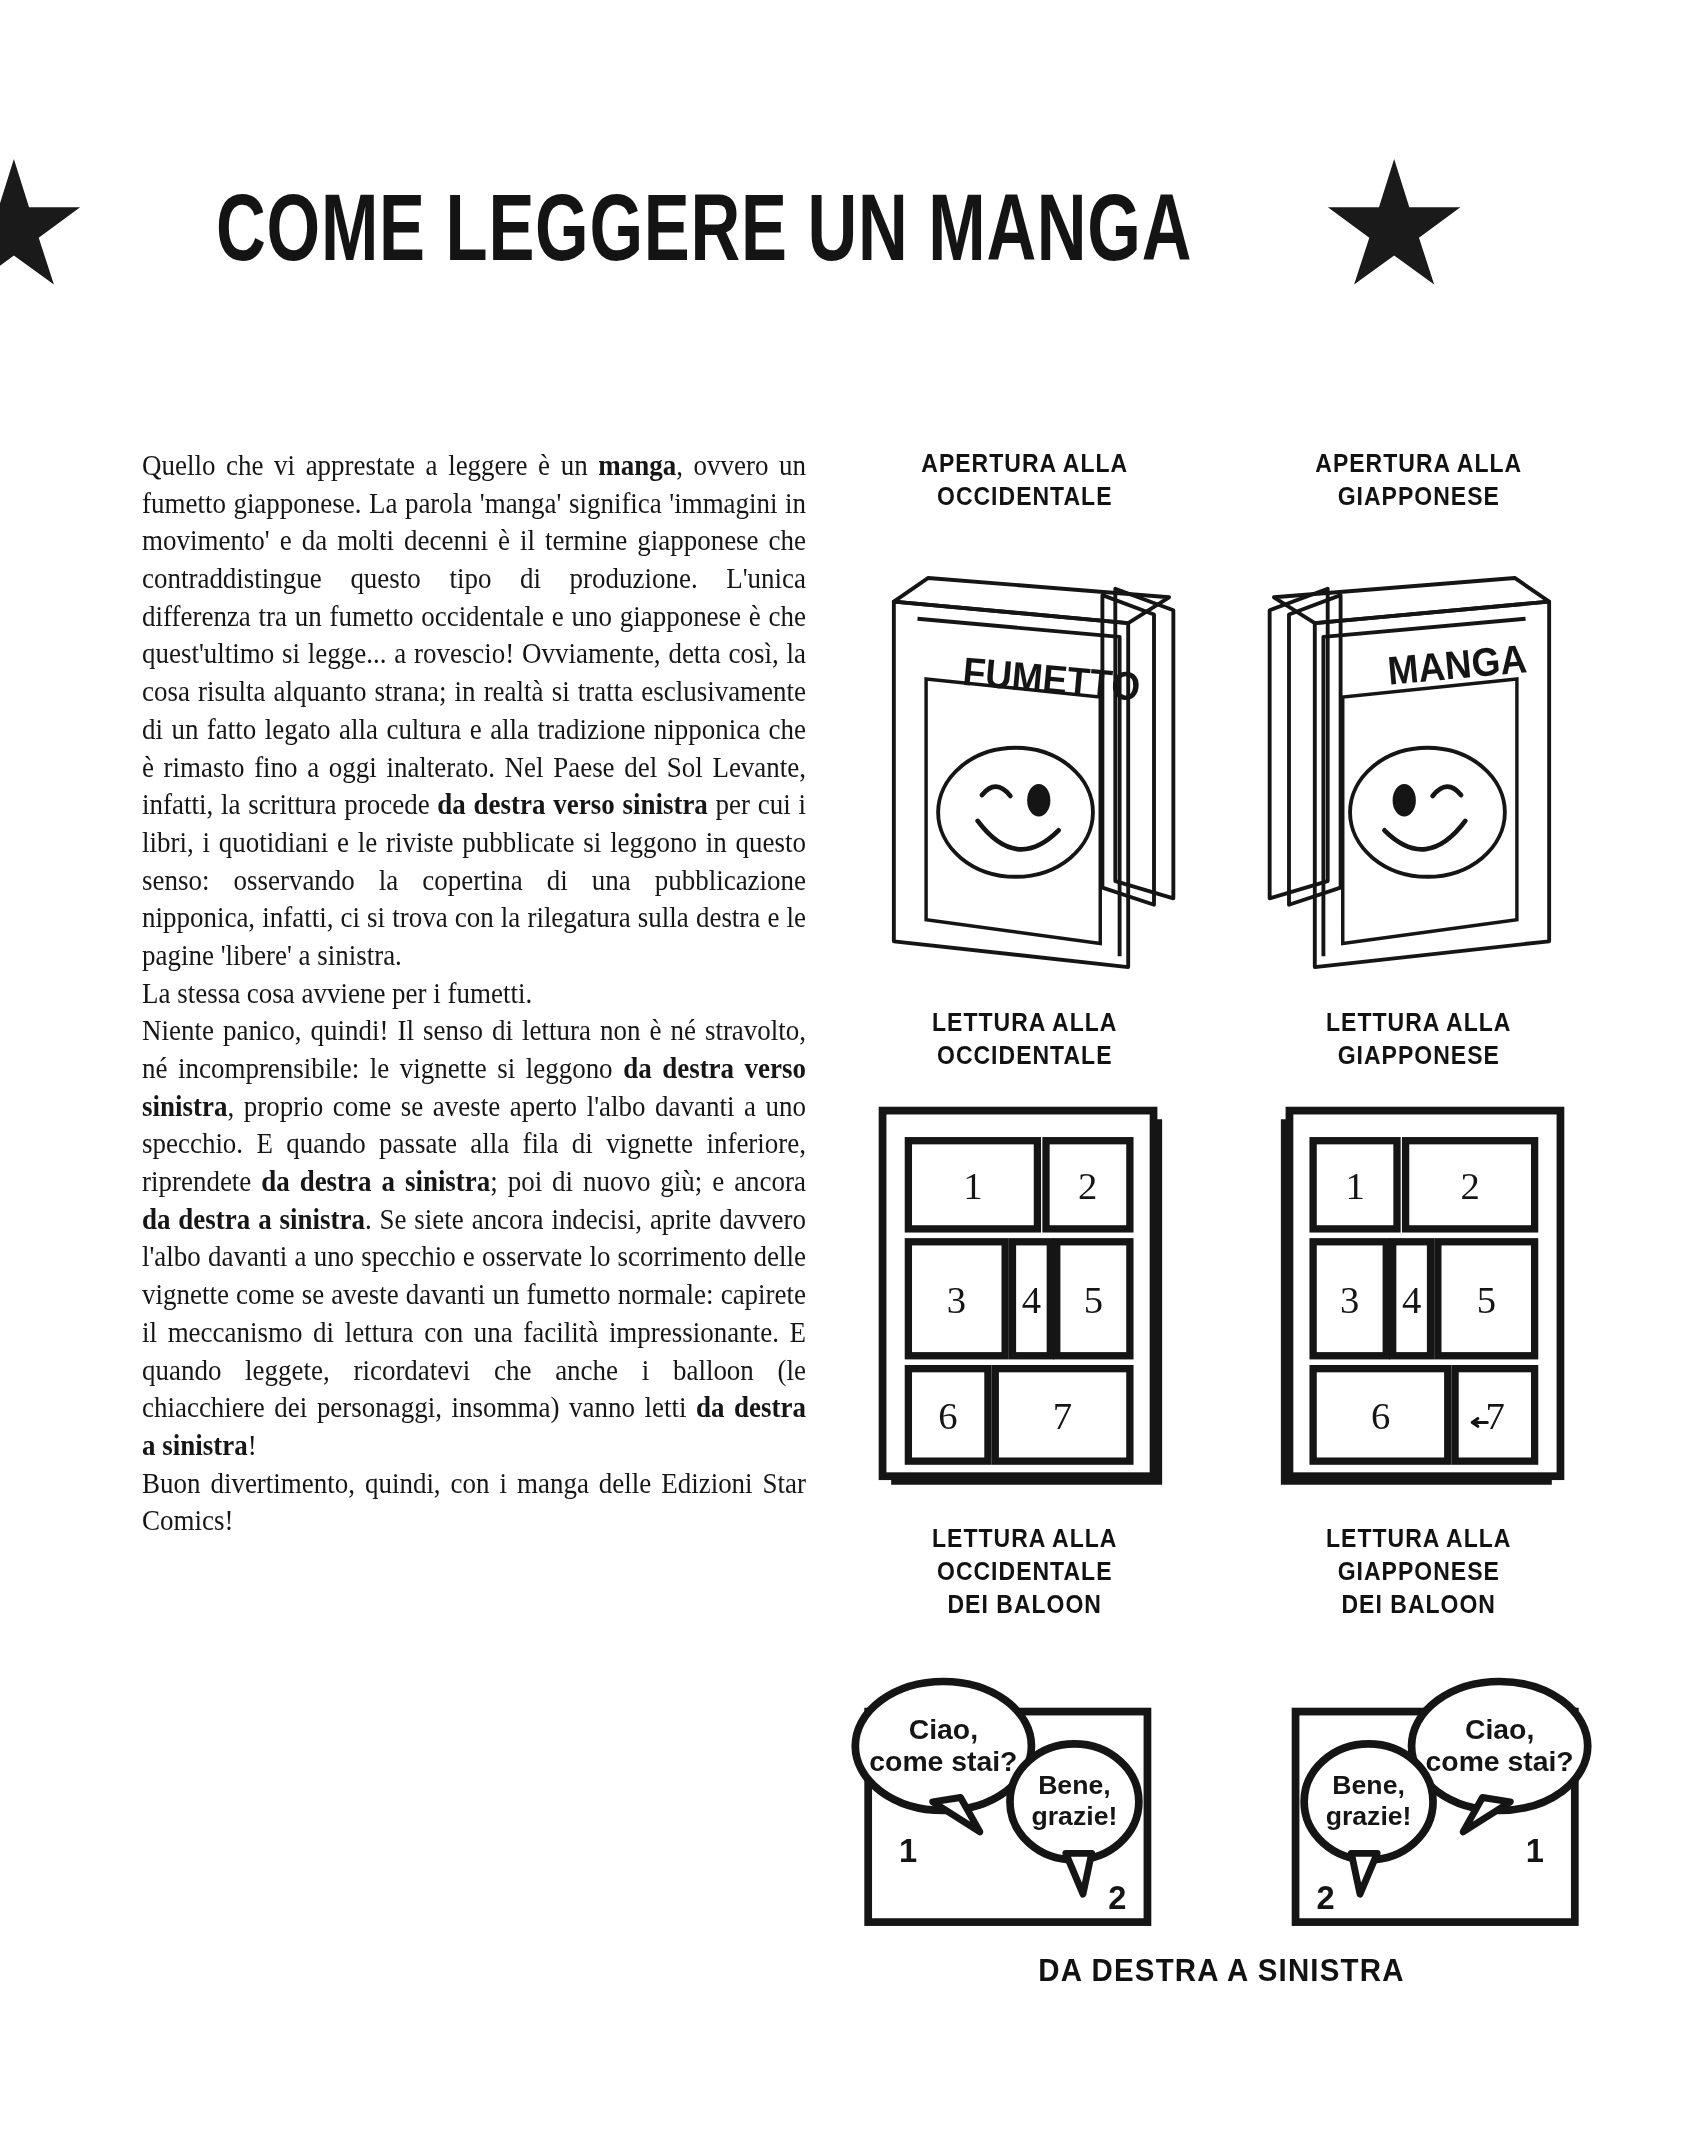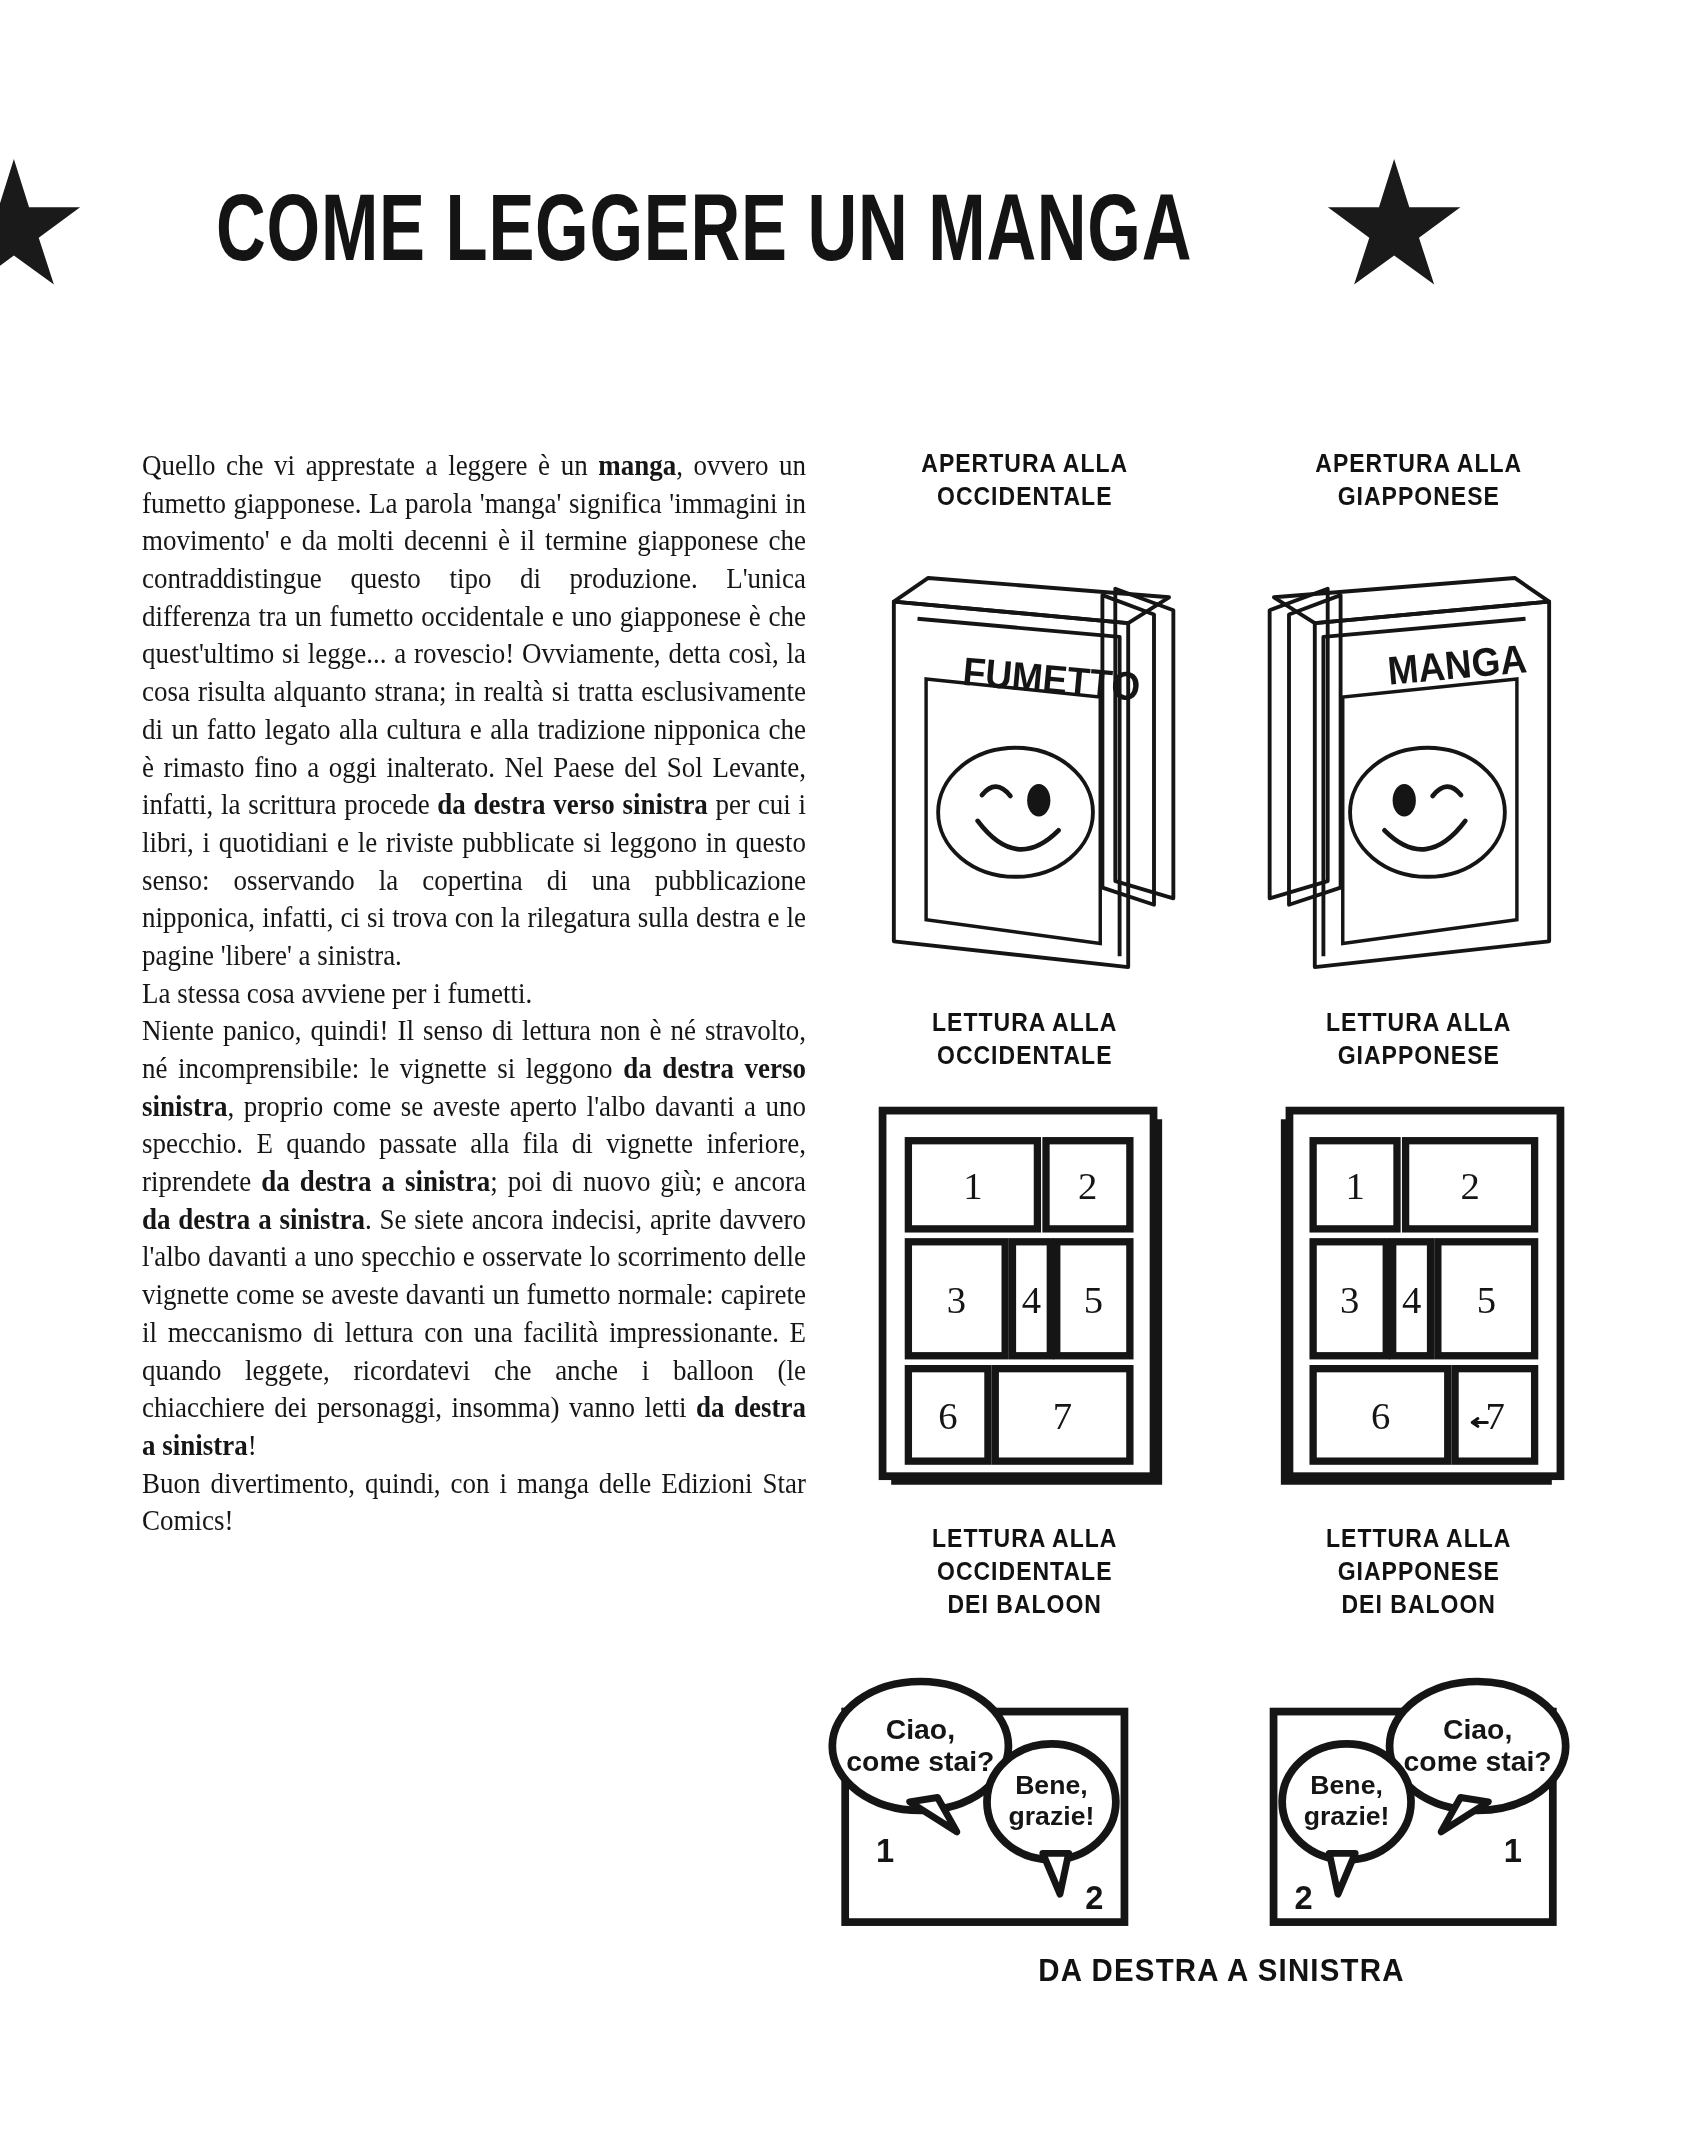--- a/index.html
+++ b/index.html
@@ -55,21 +55,21 @@
   
   .books-row{display:flex; width:100%; margin-top:24px;}
   .book-cell{width:50%; display:flex; justify-content:center;}
 
   
   .grids-row{display:flex; width:100%; margin-top:13px;}
   .grid-cell{width:50%; display:flex; justify-content:center;}
 
   
   .balloons-row{display:flex; width:100%; margin-top:4.3px;}
-  .balloon-cell{width:50%; display:flex; }
+  .balloon-cell{width:50%; display:flex; justify-content:center;}
 
   #bottom-caption{
     margin-top:17px; width:100%; text-align:center;
     font-size:32px; font-weight:bold; letter-spacing:1.3px;
     transform:scaleX(0.92);
     color:#121212; white-space:nowrap;
   }
 
   svg{display:block;}
   .ink{fill:none;stroke:#151515;}

